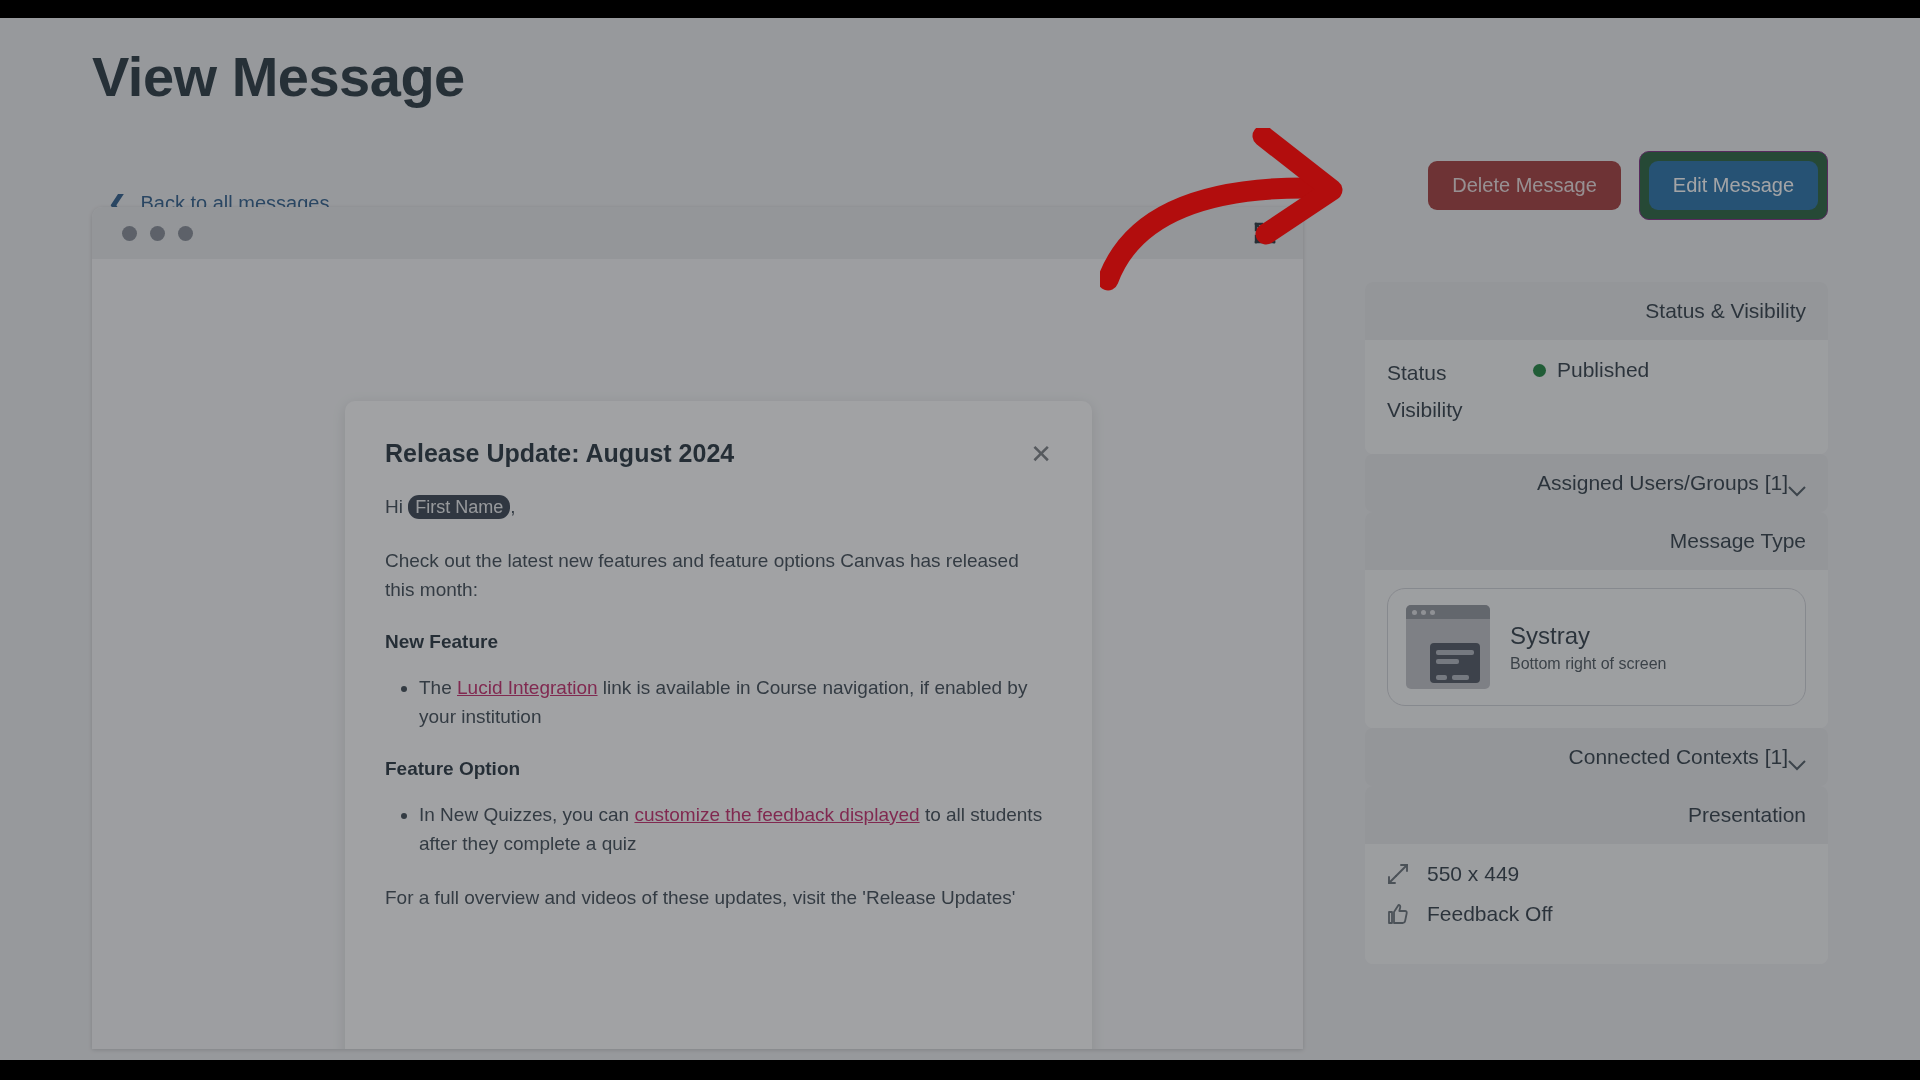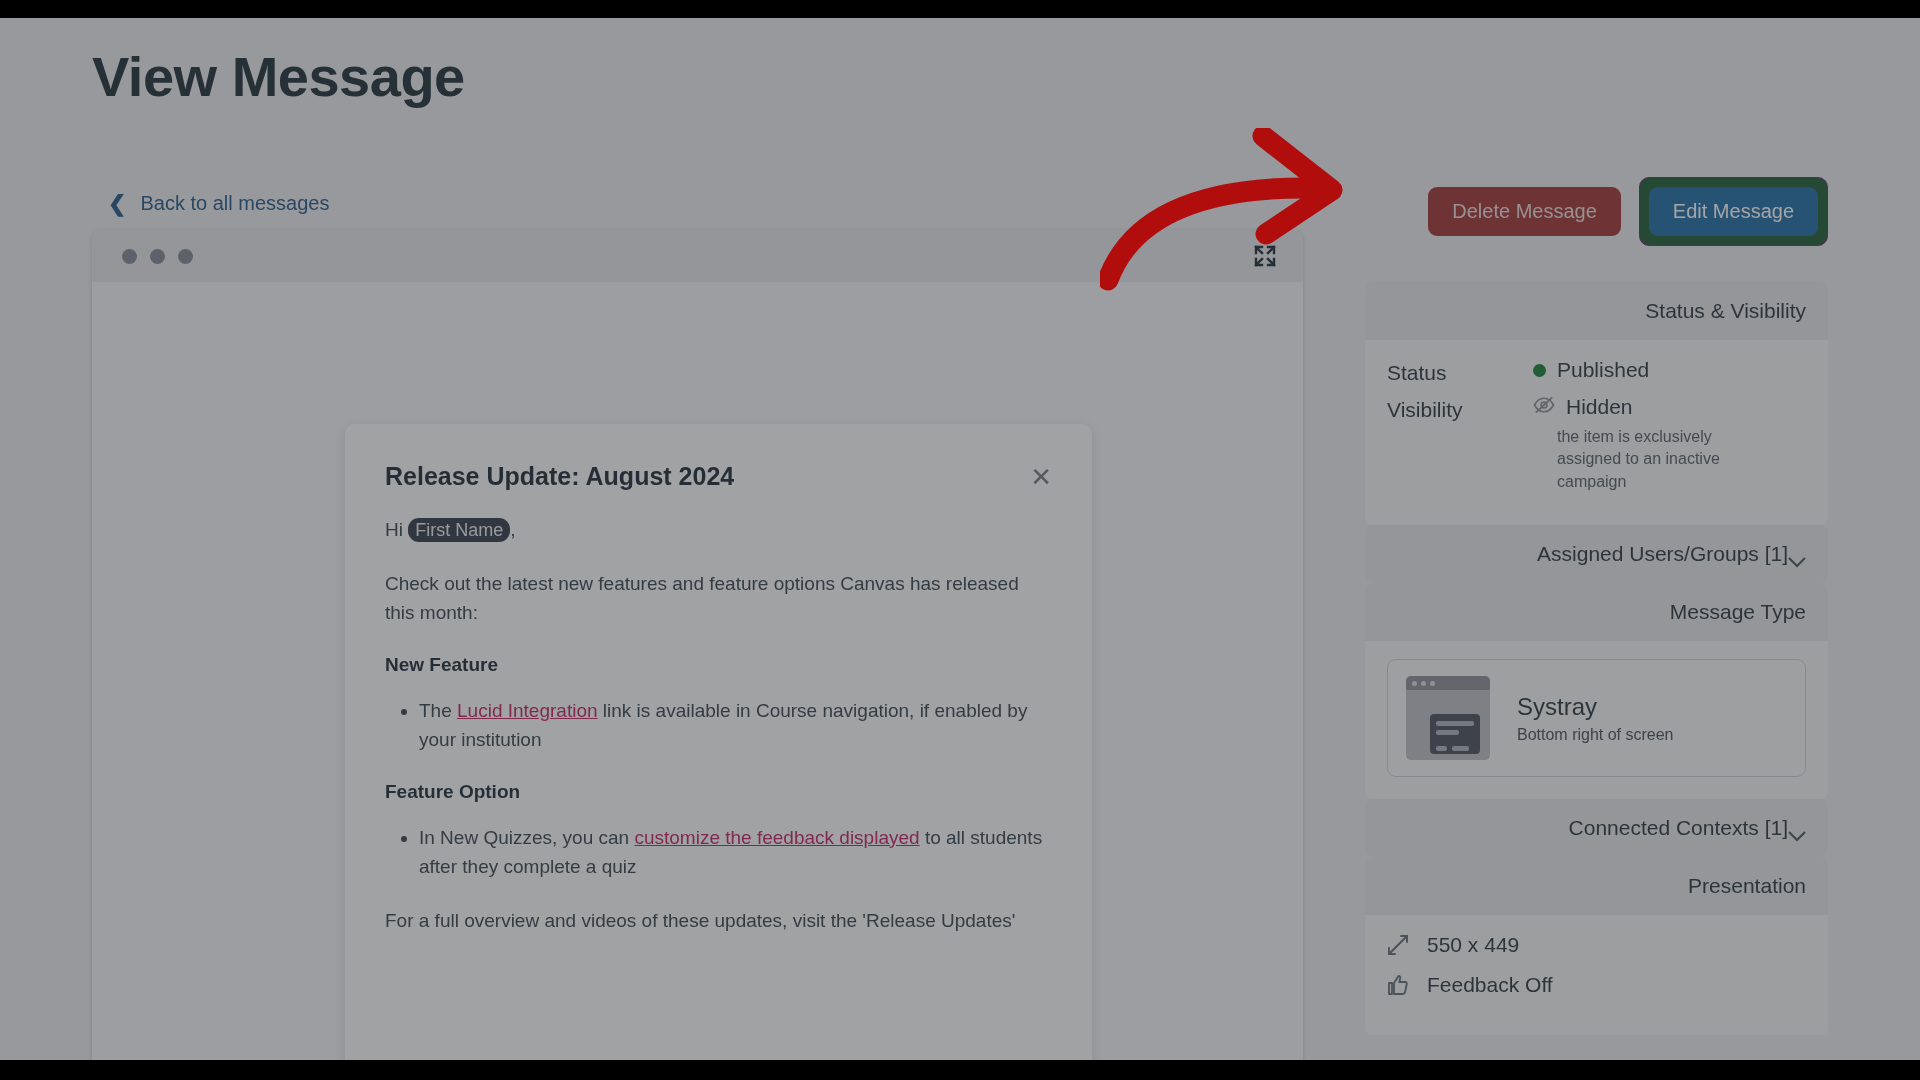--- a/index.html
+++ b/index.html
@@ -47,21 +47,21 @@
     cursor: pointer;
   }
   #back-link .chev {
     font-size: 22px; font-weight: bold; line-height: 1;
     color: #1b4f80;
   }
 
   
   #action-bar {
     position: absolute;
-    right: 92px; top: 159px;
+    right: 92px; top: 133px;
     display: flex; align-items: center; gap: 18px;
     z-index: 20;
   }
   .btn {
     border: none; border-radius: 9px;
     font-family: "Liberation Sans", sans-serif;
     font-size: 20px;
     padding: 13px 24px;
     cursor: pointer;
     white-space: nowrap;
@@ -79,21 +79,21 @@
     line-height: 0;
   }
   #edit-btn {
     background: #1464a0;
     color: #ffffff;
   }
 
   
   #preview-window {
     position: absolute;
-    left: 92px; top: 212px;
+    left: 92px; top: 189px;
     width: 1211px; height: 842px;
     background: #f3f4f5;
     border-radius: 10px 10px 0 0;
     overflow: hidden;
     box-shadow: 0 1px 4px rgba(0,0,0,0.18);
   }
   #preview-titlebar {
     position: relative;
     height: 52px;
     background: #e3e5e7;
@@ -194,24 +194,24 @@
   .kv-val-text { font-size: 21px; color: #1d2b36; }
   .green-dot { width: 13px; height: 13px; border-radius: 50%; background: #0b7a2f; display:inline-block; }
   .kv-note {
     font-size: 16px; color: #4a555e; line-height: 1.4;
     margin-top: 7px; margin-left: 24px; max-width: 195px;
   }
 
   
   #type-card {
     border: 1px solid #c9ccd1;
-    border-radius: 9px;
+    border-radius: 18px;
     background: #f4f5f6;
     padding: 16px 18px;
-    display: flex; align-items: center; gap: 27px;
+    display: flex; align-items: center; gap: 20px;
     cursor: pointer;
   }
   #type-thumb {
     width: 84px; height: 84px;
     background: #b9bcc1;
     border-radius: 5px;
     overflow: hidden;
     flex-shrink: 0;
   }
   #type-thumb .tbar { height: 14px; background: #878c94; display:flex; align-items:center; gap:4px; padding-left:6px;}
@@ -323,33 +323,20 @@
           <div class="kv-key">Status</div>
           <div class="kv-val">
             <div class="kv-val-line">
               <span class="green-dot"></span>
               <span class="kv-val-text">Published</span>
             </div>
           </div>
         </div>
         <div class="kv-row">
           <div class="kv-key">Visibility</div>
-          <div class="kv-val">
-            <div class="kv-val-line">
-              <span>
-                <svg width="22" height="18" viewBox="0 0 24 20" fill="none" stroke="#848a90" stroke-width="1.9">
-                  <path d="M1.5 10 C4.5 4.5 8 2.5 12 2.5 C16 2.5 19.5 4.5 22.5 10 C19.5 15.5 16 17.5 12 17.5 C8 17.5 4.5 15.5 1.5 10 Z"></path>
-                  <circle cx="12" cy="10" r="3.3"></circle>
-                  <path d="M3 18.5 L21 1.5" stroke-width="2.1"></path>
-                </svg>
-              </span>
-              <span class="kv-val-text">Hidden</span>
-            </div>
-            <div class="kv-note">the item is exclusively assigned to an inactive campaign</div>
-          </div>
         </div>
       </div>
     </div>
 
     <div class="panel">
       <div class="sec-head collapsible">
         <span>Assigned Users/Groups [1]</span>
         <span class="chev-down">
           <svg width="18" height="11" viewBox="0 0 18 11" fill="none" stroke="#3d4a54" stroke-width="2">
               <path d="M1 1 L9 9 L17 1"></path>

